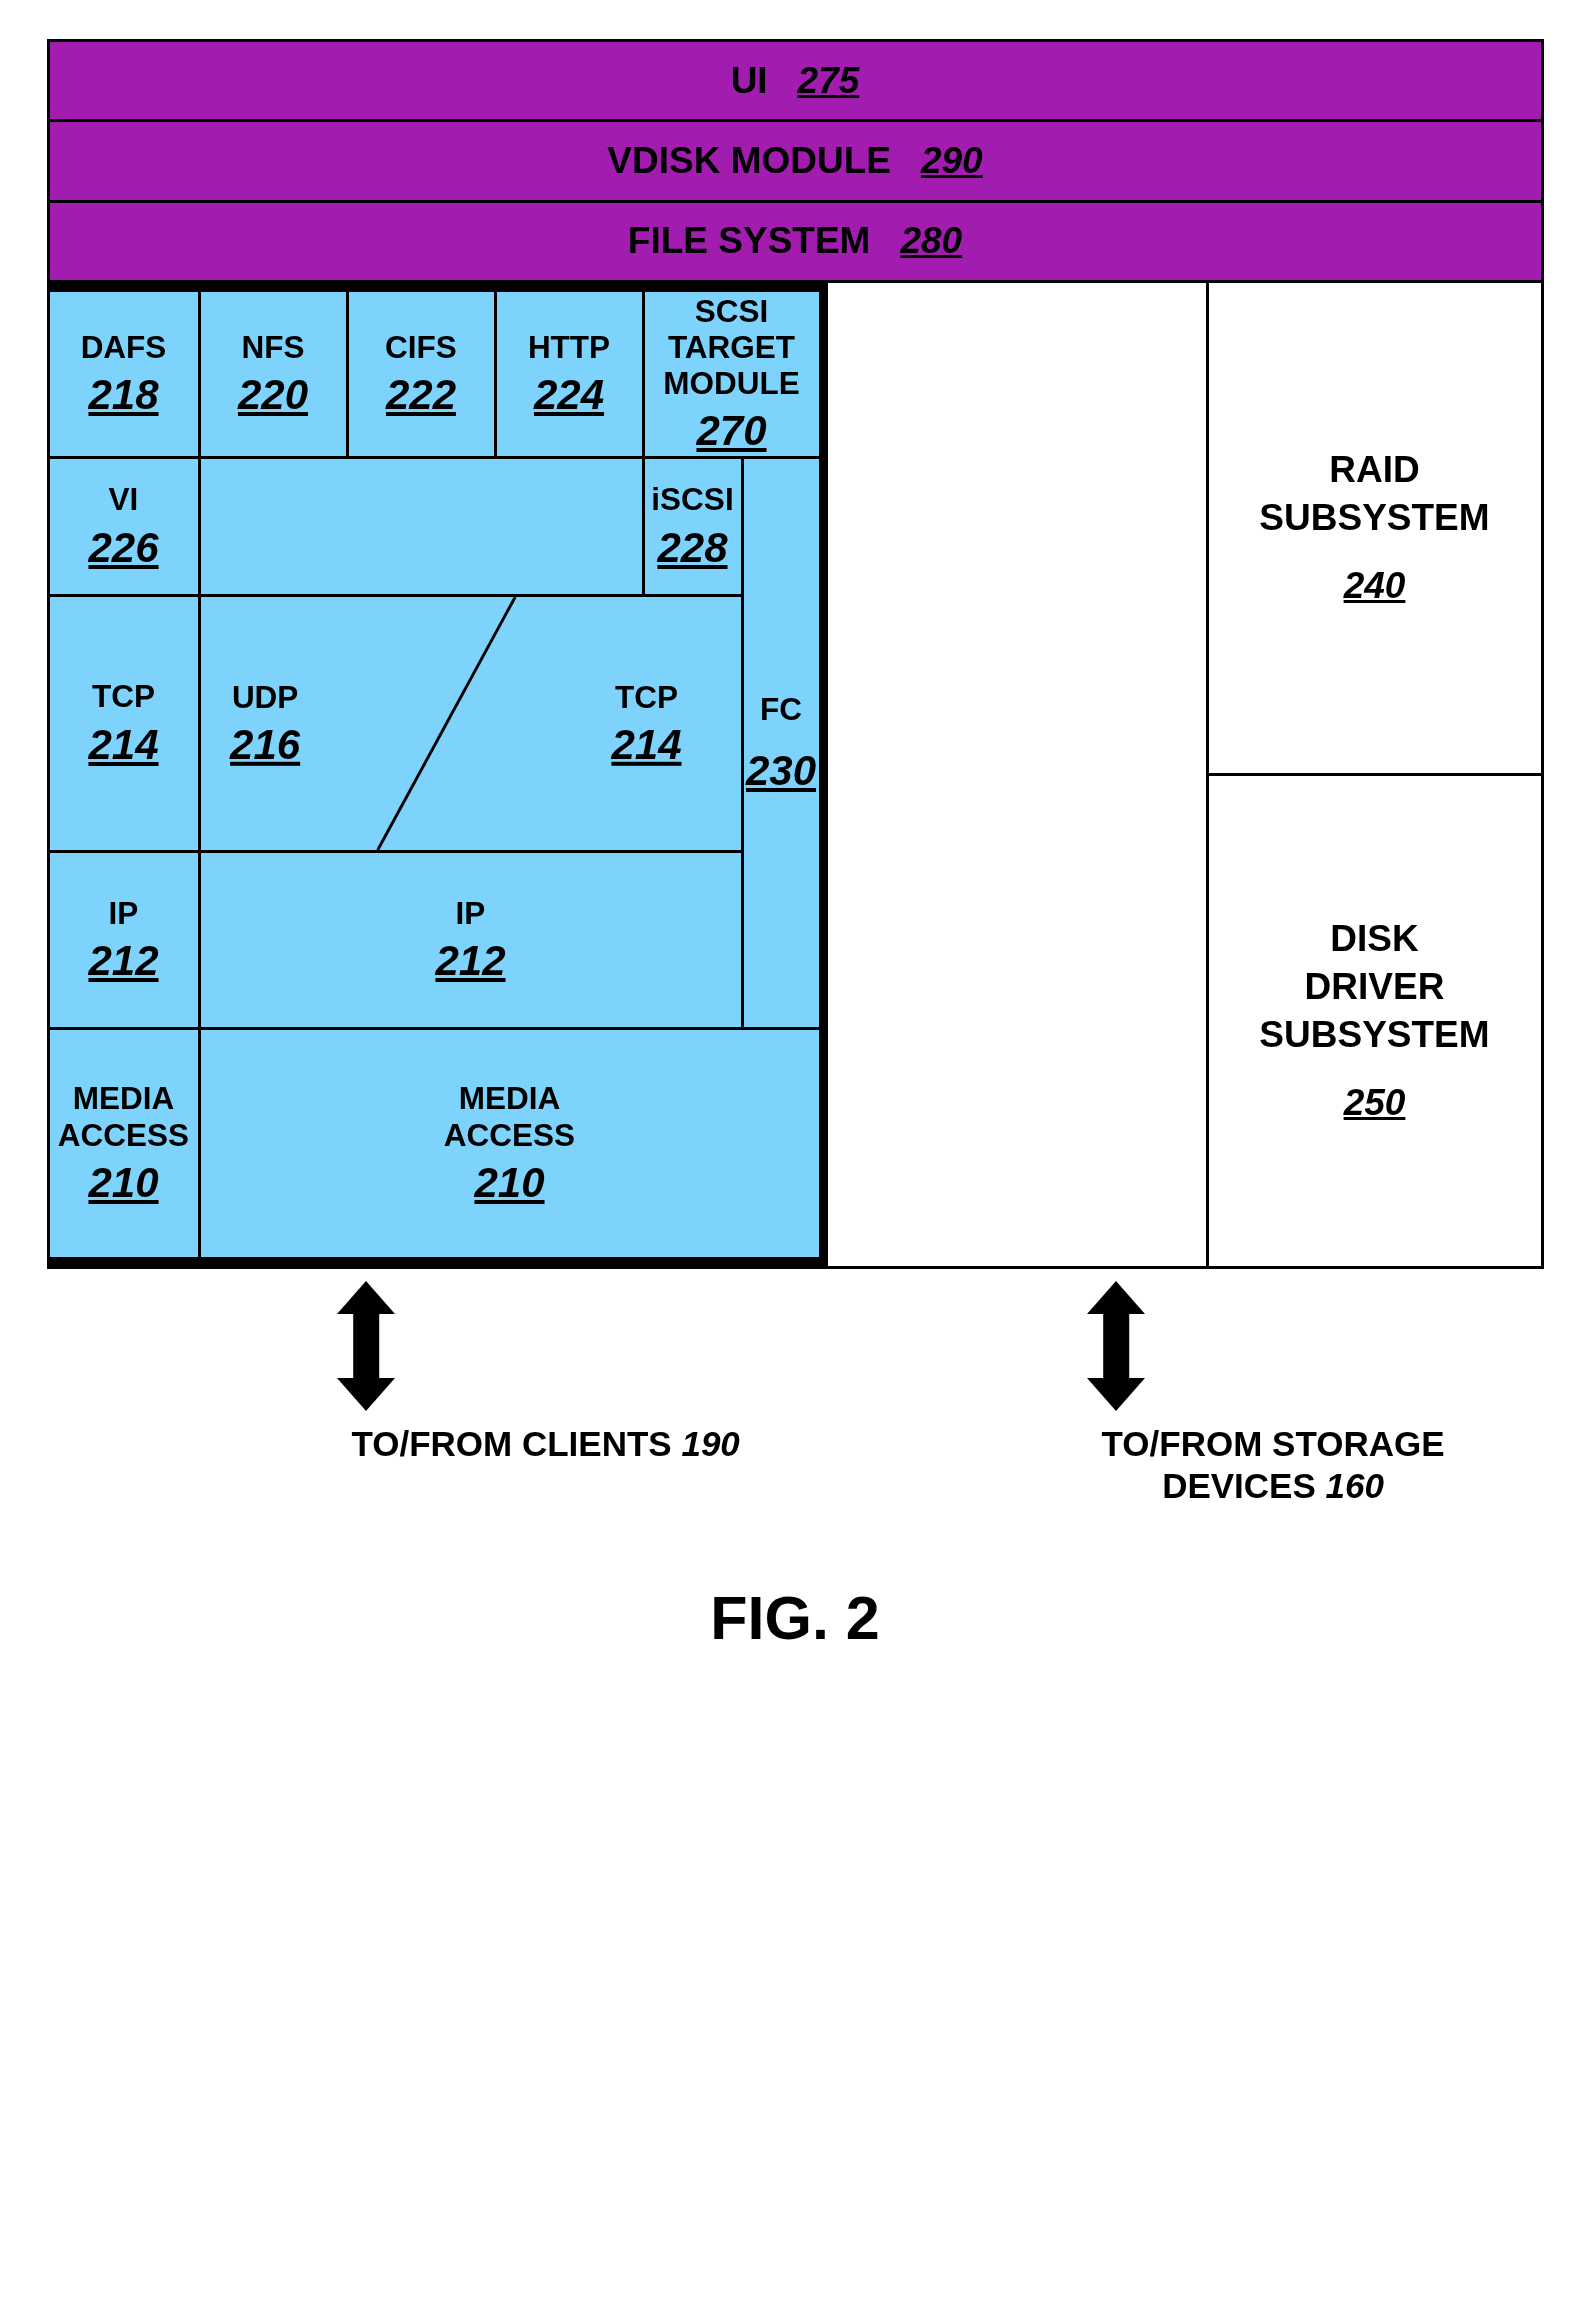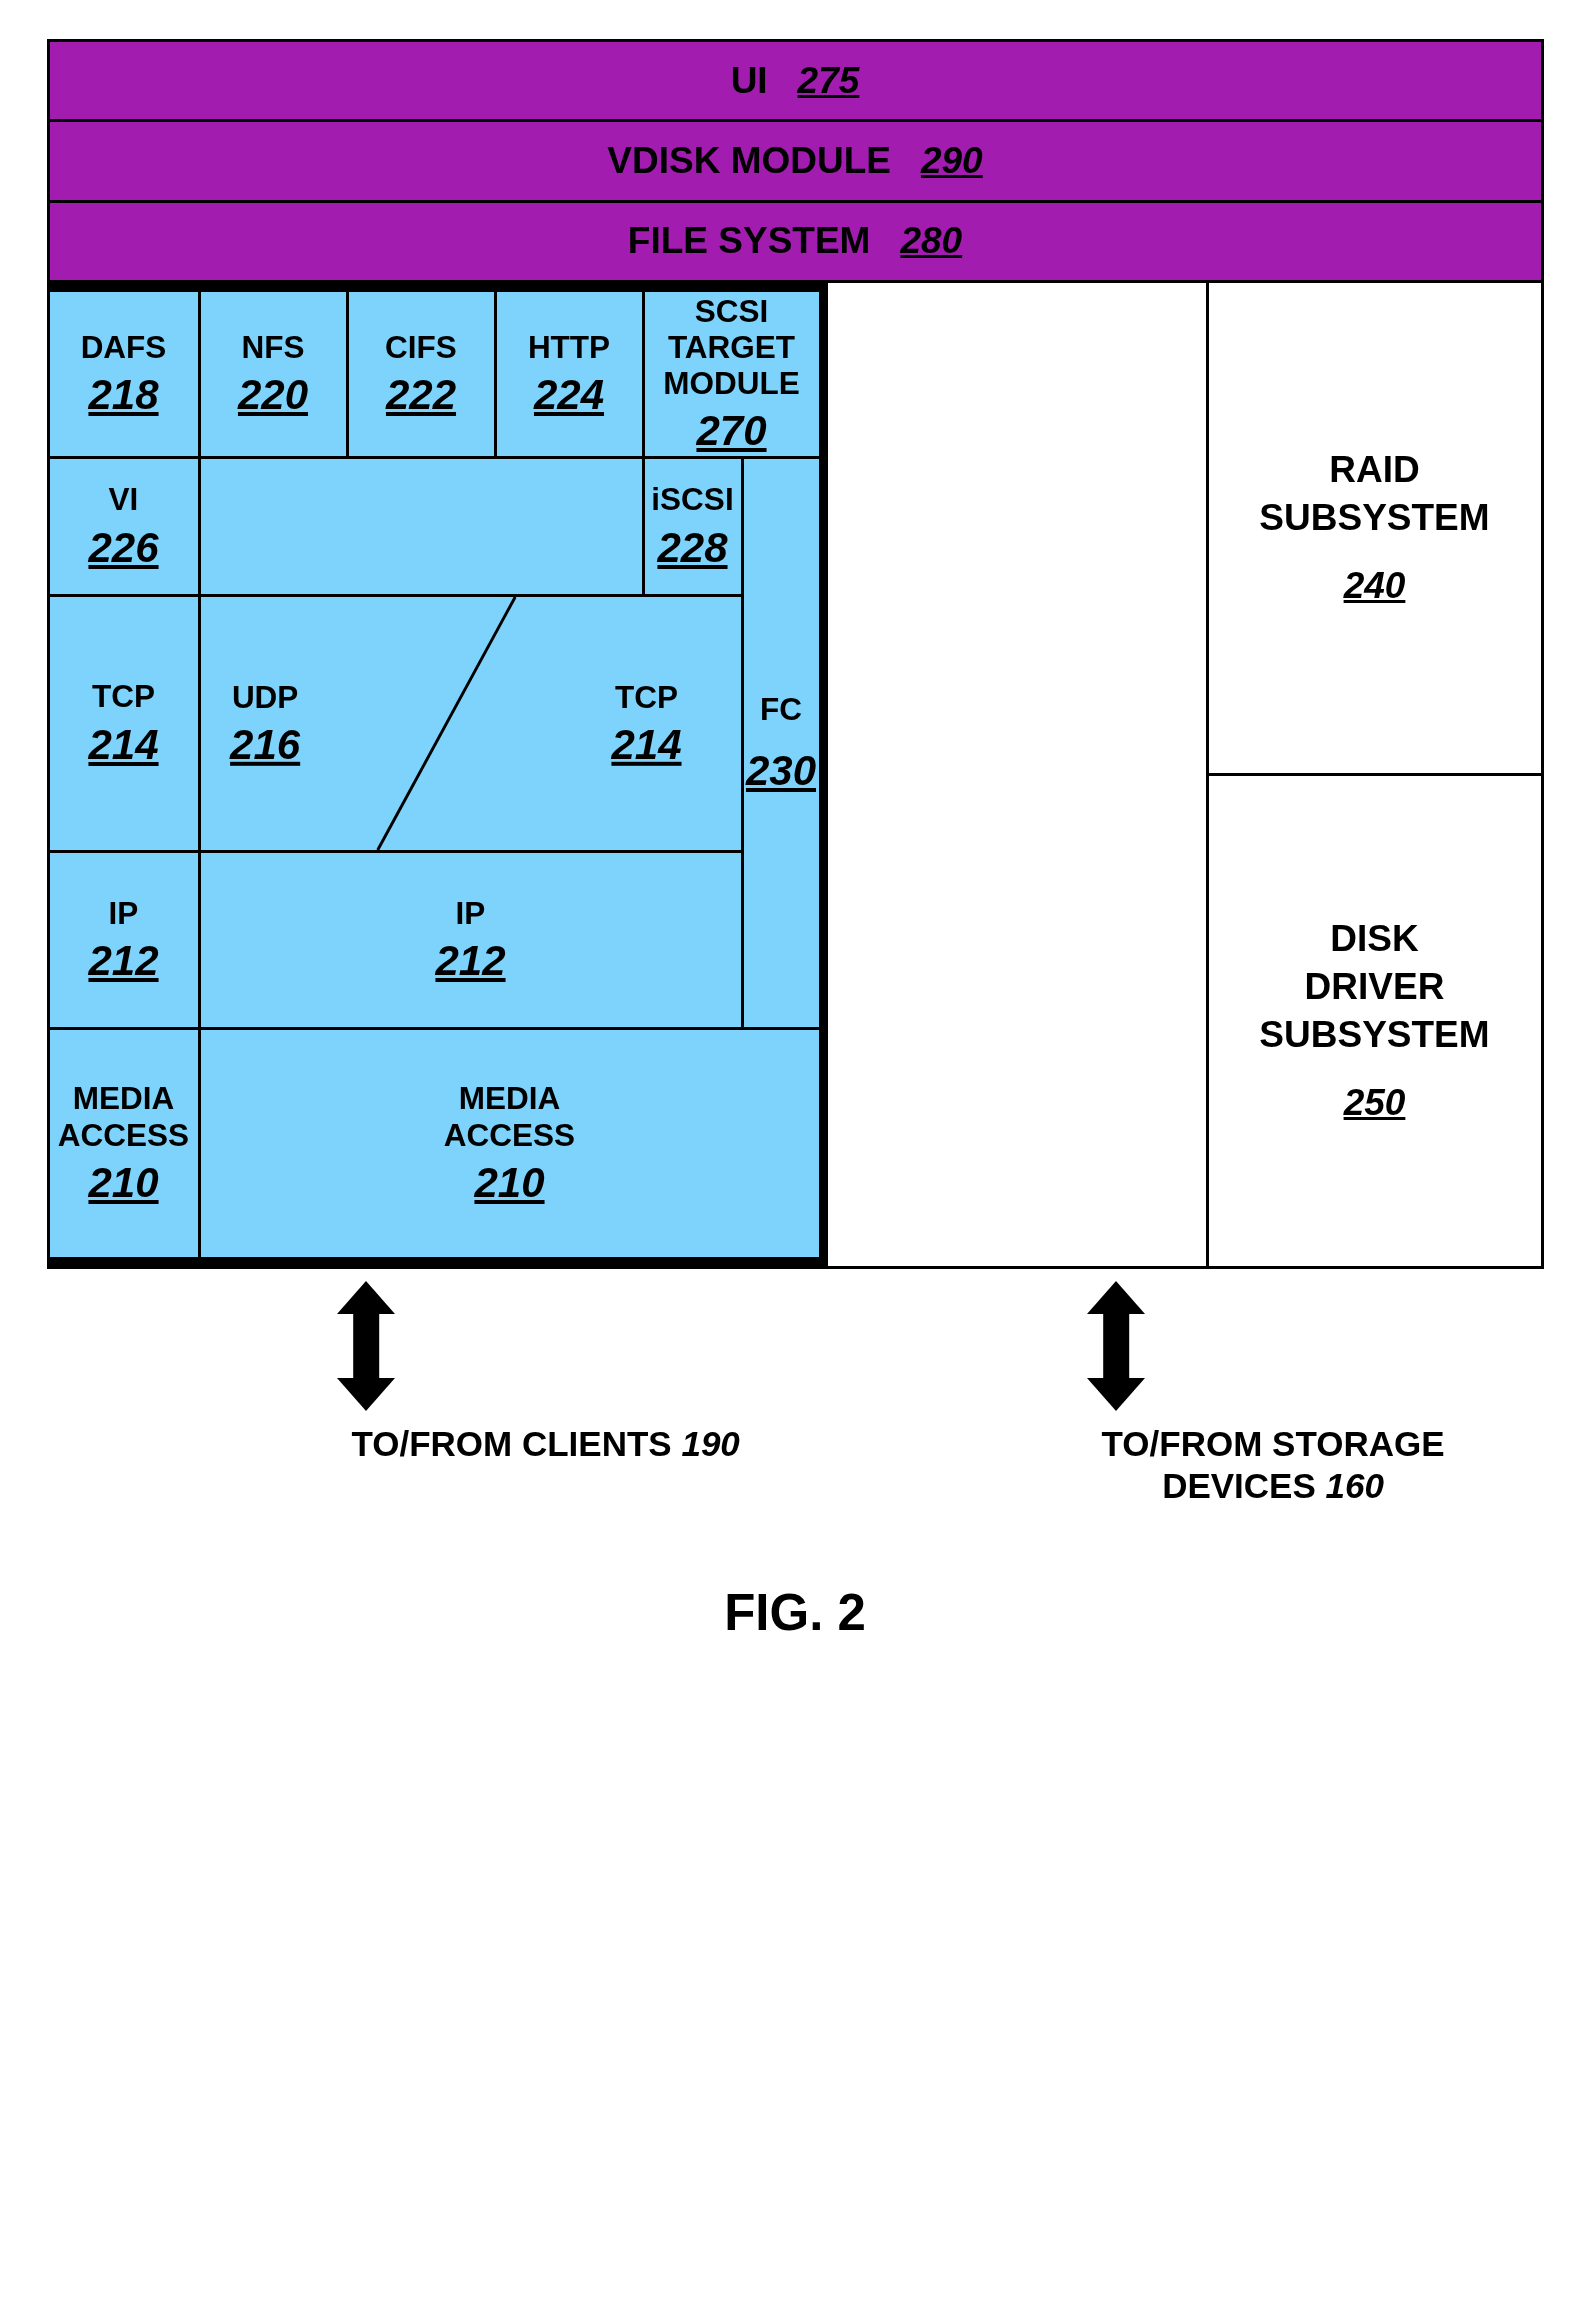--- a/index.html
+++ b/index.html
@@ -75,21 +75,21 @@
     margin-top: 17.7px;
     font-size: 35px;
     font-weight: bold;
     text-align: center;
     line-height: 1.2;
     white-space: nowrap;
   }
   .arrow-label .ref { font-style: italic; text-decoration: none; }
   .fig {
     text-align: center;
-    font-size: 51px;
+    font-size: 61px;
     font-weight: bold;
     margin-top: 296px;
   }
   
   .top-rows .row:last-child { border-bottom: 3px solid #000; }
   
   .grid {
     display: grid;
     grid-template-columns: 148px 148px 148px 148px 99px 1fr;
     grid-template-rows: 167px 138px 256px 177px 227px;

